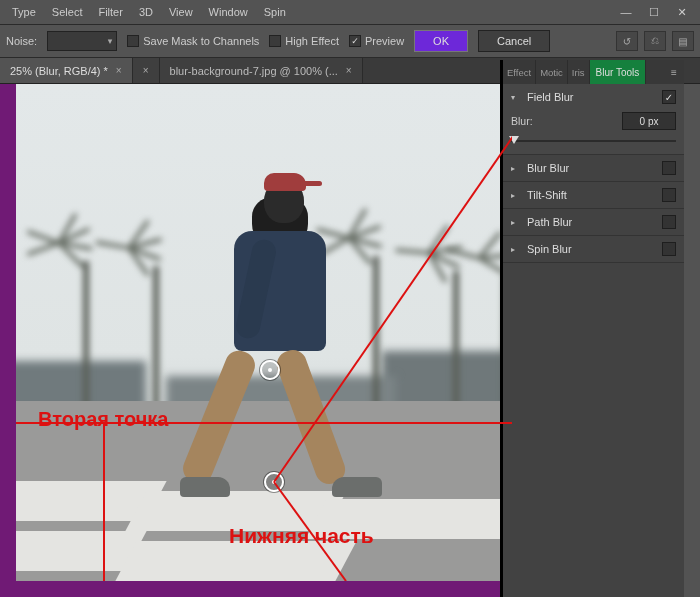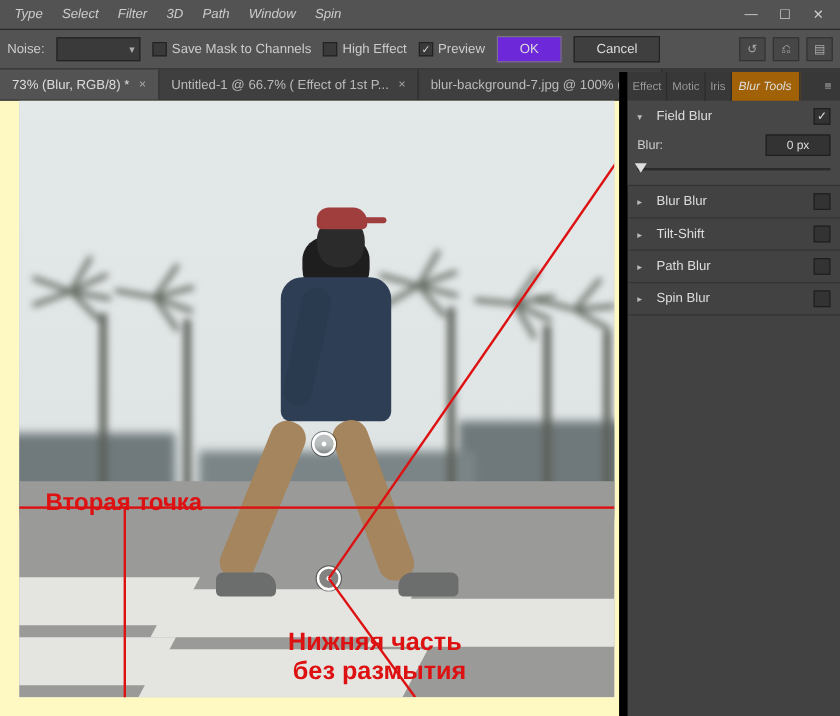--- a/index.html
+++ b/index.html
@@ -16,21 +16,20 @@
   
   .menubar {
     height: 24px;
     background: #535353;
     display: flex; align-items: center;
     padding: 0 4px;
   }
   .menubar span {
     padding: 0 8px;
     cursor: default;
-    font-style: italic;
   }
   .window-controls {
     margin-left: auto;
     display: flex; gap: 0;
   }
   .window-controls div {
     width: 28px; height: 20px;
     display: flex; align-items: center; justify-content: center;
     color: #ccc;
     font-size: 11px;
@@ -97,21 +96,21 @@
     font-size: 11px;
   }
   .doc-tab.inactive { background: #3f3f3f; color:#bbb; }
   .doc-tab .close { color:#aaa; font-size:10px; }
 
   
   .workspace {
     position: absolute;
     top: 84px; left: 0;
     width: 516px; height: 513px;
-    background: #fef9c3;
+    background: #701a75;
   }
   .canvas {
     position: absolute;
     left: 16px; top: 0;
     width: 496px; height: 497px;
     background: #cfd6d8;
     overflow: hidden;
   }
 
   
@@ -212,37 +211,37 @@
   .anno-line { position:absolute; background:#d11; z-index:10; }
   .anno-text {
     position:absolute; color:#d11;
     font-family: Arial, sans-serif;
     font-weight:bold;
     z-index:11;
   }
 
   
   .right-panel {
-    position:absolute; top:60px; right:0;
+    position:absolute; top:60px; right:16px;
     width:184px; height:537px;
     background:#424242;
-    border-left:7px solid #000000;
+    border-left:3px solid #000000;
     margin-left:20px;
   }
   .panel-tabs {
     height:24px;
     background:#383838;
     display:flex; align-items:stretch;
     font-size:10px;
   }
   .ptab {
     padding:0 6px; display:flex; align-items:center;
     color:#999; border-right:1px solid #2c2c2c;
   }
-  .ptab.active { background:#a16207; color:#ddd;font-style:italic; }
+  .ptab.active { background:#15803d; color:#ddd; }
   .ptab.small { padding:0 4px; font-size:9.5px;}
   .panel-menu {
     width:20px; display:flex; align-items:center; justify-content:center;
     color:#aaa; margin-left:auto;
   }
 
   .section {
     border-bottom:1px solid #333;
     padding: 6px 8px;
   }
@@ -286,21 +285,21 @@
 
 </style>
 </head>
 <body>
 
 <div class="menubar">
   <span>Type</span>
   <span>Select</span>
   <span>Filter</span>
   <span>3D</span>
-  <span>Path</span>
+  <span>View</span>
   <span>Window</span>
   <span>Spin</span>
   <div class="window-controls">
     <div>—</div>
     <div>☐</div>
     <div>✕</div>
   </div>
 </div>
 
 <div class="options-bar">
@@ -324,25 +323,24 @@
   <div class="btn">Cancel</div>
   <div class="opt-icons">
     <div>↺</div>
     <div>⎌</div>
     <div>▤</div>
   </div>
 </div>
 
 <div class="doc-tabs">
   <div class="doc-tab">
-    <span>73% (Blur, RGB/8) *</span>
+    <span>25% (Blur, RGB/4) *</span>
     <span class="close">×</span>
   </div>
   <div class="doc-tab inactive">
-    <span>Untitled-1 @ 66.7% ( Effect of 1st P...</span>
     <span class="close">×</span>
   </div>
   <div class="doc-tab inactive">
     <span>blur-background-7.jpg @ 100% (...</span>
     <span class="close">×</span>
   </div>
 </div>
 
 <div class="workspace">
   <div class="canvas">
@@ -428,22 +426,21 @@
 
     <div class="anno-line" style="left:0; top:338px; width:496px; height:2px;"></div>
     <div class="anno-line" style="left:87px; top:338px; width:2px; height:160px;"></div>
 
     <svg style="position:absolute; left:0; top:0; width:496px; height:497px; z-index:10; pointer-events:none;">
       <line x1="258" y1="398" x2="500" y2="48" stroke="#d11" stroke-width="2"></line>
       <line x1="258" y1="398" x2="330" y2="497" stroke="#d11" stroke-width="2"></line>
     </svg>
 
     <div class="anno-text" style="left:22px; top:324px; font-size:20px;">Вторая точка</div>
-    <div class="anno-text" style="left:224px; top:440px; font-size:21px;">Нижняя часть</div>
-    <div class="anno-text" style="left:228px; top:464px; font-size:21px;">без размытия</div>
+    <div class="anno-text" style="left:213px; top:440px; font-size:21px;">Нижняя часть</div>
   </div>
 </div>
 
 <div class="right-panel">
   <div class="panel-tabs">
     <div class="ptab small">Effect</div>
     <div class="ptab small">Motic</div>
     <div class="ptab small">Iris</div>
     <div class="ptab active">Blur Tools</div>
     <div class="panel-menu">≡</div>

